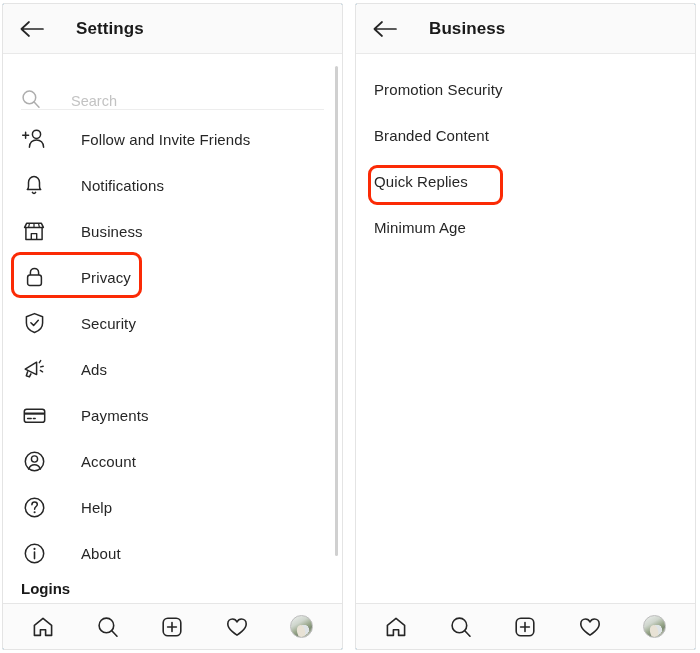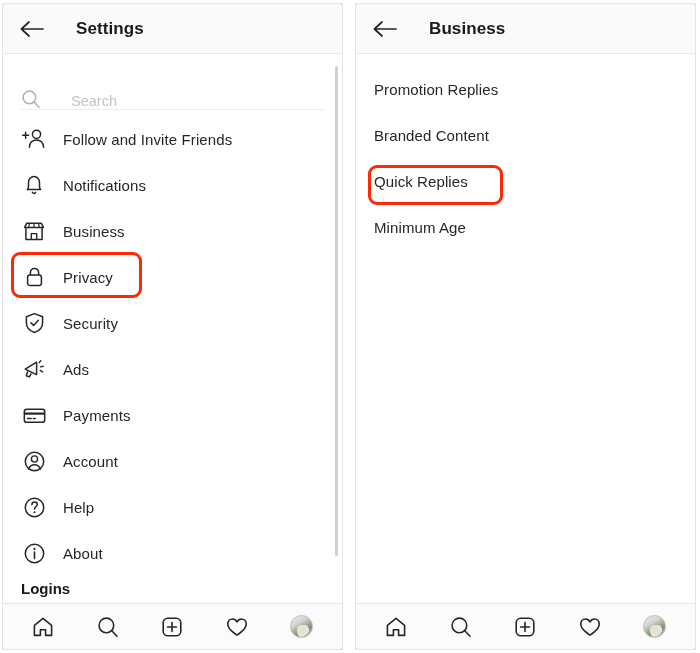--- a/index.html
+++ b/index.html
@@ -95,21 +95,21 @@
     padding-left: 18px;
   }
   .srow-icon {
     flex: 0 0 26px;
     height: 26px;
     display: flex;
     align-items: center;
     justify-content: center;
   }
   .srow-label {
-    margin-left: 16px;
+    margin-left: 34px;
     font-size: 15px;
     color: #262626;
     letter-spacing: .1px;
   }
   .section-label {
     padding-left: 18px;
     margin-top: 4px;
     font-size: 15px;
     font-weight: bold;
     color: #1a1a1a;
@@ -355,21 +355,21 @@
       <div class="back-arrow">
         <svg width="26" height="18" viewBox="0 0 26 18">
           <path d="M24 9 H3 M10 2 L2.4 9 L10 16" fill="none" stroke="#262626" stroke-width="1.7" stroke-linecap="round" stroke-linejoin="round"></path>
         </svg>
       </div>
       <div class="pheader-title">Business</div>
     </div>
 
     <div class="pbody">
       <div class="blist">
-        <div class="brow">Promotion Replies</div>
+        <div class="brow">Promotion Security</div>
         <div class="brow">Branded Content</div>
         <div class="brow">Quick Replies</div>
         <div class="brow">Minimum Age</div>
       </div>
       <div class="hl-box hl-branded" style="border-color: rgb(251, 42, 5);"></div>
     </div>
 
     <div class="pnav">
       <div class="navitem">
         <svg width="24" height="24" viewBox="0 0 24 24">

